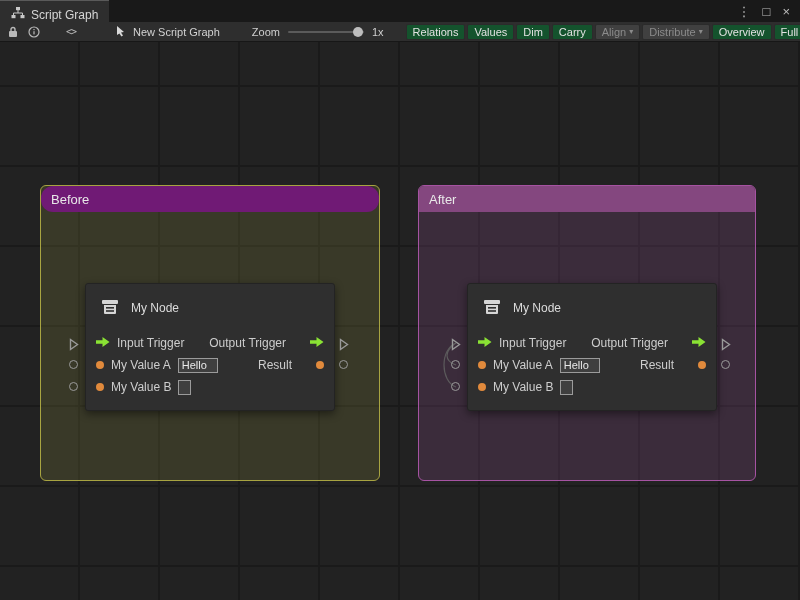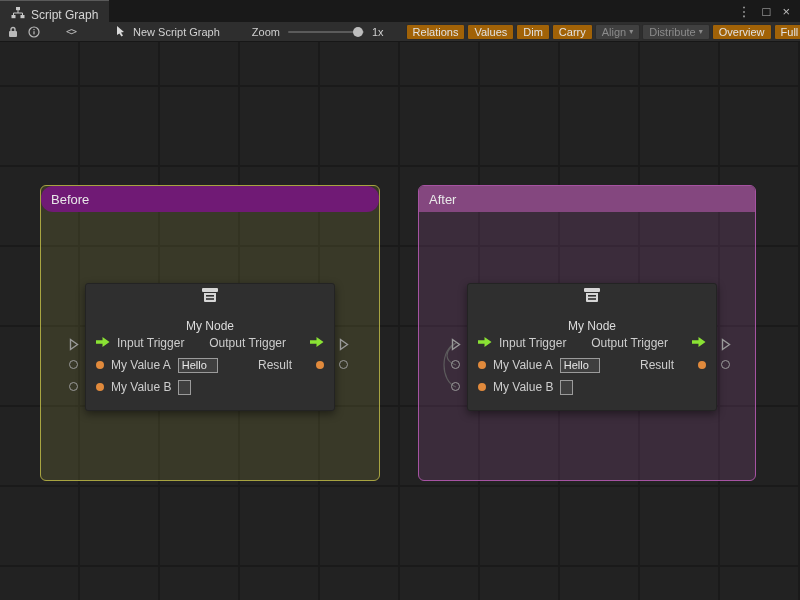--- a/index.html
+++ b/index.html
@@ -16,40 +16,40 @@
   
   .toolbar { position:absolute; top:22px; left:0; width:800px; height:20px; background:#2e2e2e; border-bottom:1px solid #171717; display:flex; align-items:center; font-size:11px; color:#cfcfcf; overflow:hidden; white-space:nowrap; }
   .tb-icon { display:flex; align-items:center; justify-content:center; height:20px; padding:0 5px; }
   .tb-sep { width:1px; height:14px; background:#242424; margin:0 4px; }
   .code-glyph { font-family:"DejaVu Sans Mono", monospace; font-size:10px; color:#bdbdbd; letter-spacing:-1px; }
   .graph-name { margin-left:34px; display:flex; align-items:center; gap:6px; color:#d2d2d2; }
   .zoom-wrap { margin-left:32px; display:flex; align-items:center; gap:8px; }
   .slider-track { position:relative; width:76px; height:2px; background:#5b5b5b; border-radius:1px; }
   .slider-knob { position:absolute; right:1px; top:-4px; width:10px; height:10px; border-radius:50%; background:#bdbdbd; }
   .tb-buttons { display:flex; align-items:center; gap:2px; margin-left:22px; }
-  .tb-btn { flex:none; display:flex; align-items:center; gap:3px; height:16px; padding:0 6px; background:#a16207; border:1px solid #2b2b2b; border-radius:2px; color:#e2e2e2; }
+  .tb-btn { flex:none; display:flex; align-items:center; gap:3px; height:16px; padding:0 6px; background:#14532d; border:1px solid #2b2b2b; border-radius:2px; color:#e2e2e2; }
   .tb-btn.disabled { background:#404040; color:#8b8b8b; }
   .caret { font-size:8px; line-height:1; }
 
   
   .canvas { position:absolute; top:42px; left:0; width:800px; height:558px; background-color:#222222;
     background-image: linear-gradient(#1a1a1a 2px, transparent 2px), linear-gradient(90deg, #1a1a1a 2px, transparent 2px);
     background-size:80px 80px; background-position:78px 43px; }
 
   
   .group { position:absolute; width:340px; height:296px; border-radius:6px; border:1px solid; overflow:hidden; }
   .group-header { height:26px; display:flex; align-items:center; padding:0 10px; font-size:13px; color:#e8e8e8; }
   .group-before { left:40px; top:185px; border-color:#a8a441; background:rgba(143,139,62,0.22); }
   .group-before .group-header { background:#701a75;border-radius:12px; }
   .group-after { left:418px; top:185px; width:338px; border-color:#a653a2; background:rgba(150,80,148,0.22); }
   .group-after .group-header { background:#84477f; }
 
   
   .node { position:absolute; width:250px; height:128px; background:#2f2f2f; border:1px solid #232323; border-radius:3px; box-shadow:0 3px 9px rgba(0,0,0,0.45); padding-bottom:14px; }
-  .node-header { height:48px; display:flex; align-items:center; gap:10px; padding:0 13px; color:#dcdcdc; font-size:12px;flex-direction:column; }
+  .node-header { height:48px; display:flex; align-items:center; gap:10px; padding:0 13px; color:#dcdcdc; font-size:12px; }
   .port-row { height:22px; display:flex; align-items:center; padding:0 10px; font-size:12px; color:#cdcdcd; }
   .pl { display:flex; align-items:center; gap:7px; }
   .pr { margin-left:auto; display:flex; align-items:center; gap:24px;text-align:center; }
   .value-dot { width:8px; height:8px; border-radius:50%; background:#e18a3c; flex:none; }
   .str-field { width:40px; height:15px; background:#3f3f3f; border:1px solid #9b9b9b; color:#e8e8e8; font-size:11px; font-family:"Liberation Sans",sans-serif; padding:0 3px; }
   .str-field.small { width:13px; }
   .node-b { left:85px; top:283px; }
   .node-a { left:467px; top:283px; }
 
   

